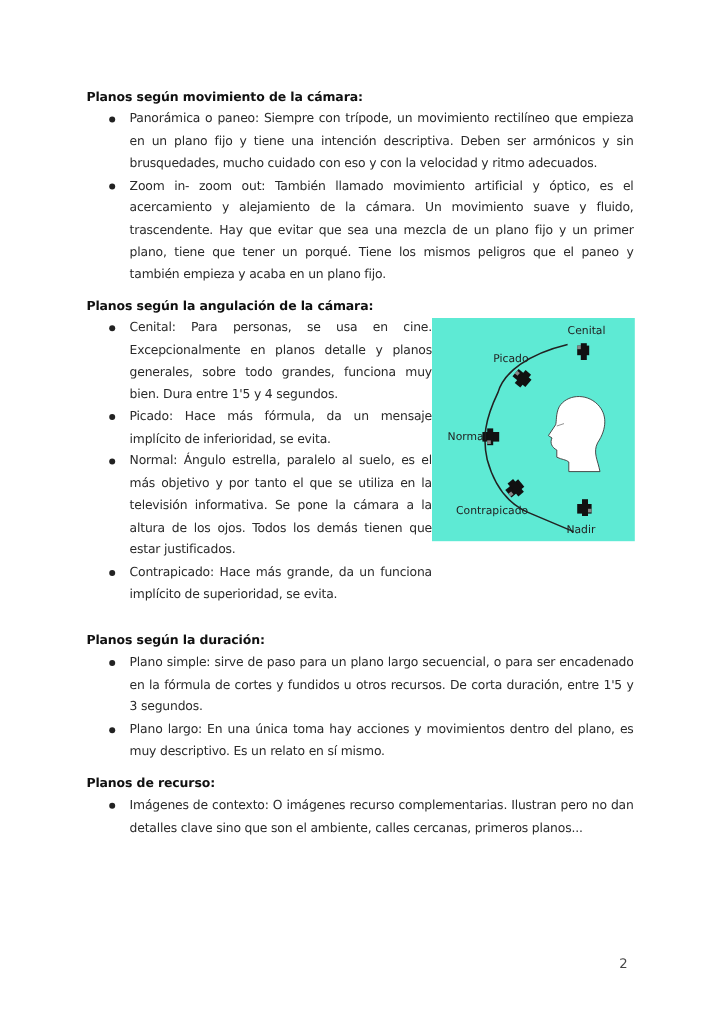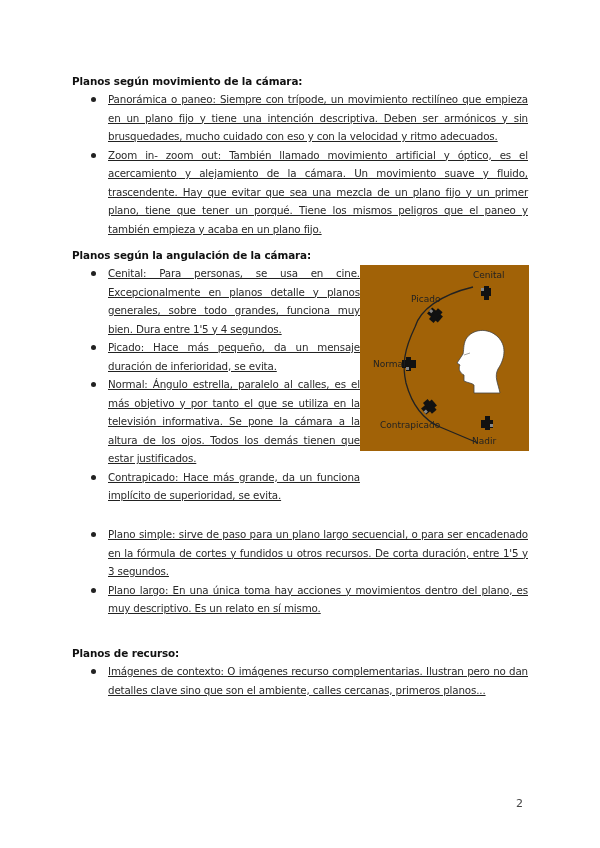--- a/index.html
+++ b/index.html
@@ -5,33 +5,33 @@
     html, body { margin: 0; padding: 0; background: #ffffff; }
     body {
       width: 600px; height: 848px; position: relative; overflow: hidden;
       font-family: "DejaVu Sans", sans-serif; color: #222;
     }
     .page { position: absolute; left: 0; top: 0; width: 600px; height: 712px; background: #fff; }
     .section { position: absolute; left: 72px; width: 456px; }
     .heading {
       font-size: 10.4px; font-weight: bold; line-height: 18px; color: #111; letter-spacing: -0.1px;
     }
-    ul { list-style: none; margin: 0; padding: 0; text-decoration: underline; }
+    ul { list-style: none; margin: 0; padding: 0; }
     li {
       position: relative; padding-left: 36px;
       font-size: 10.3px; line-height: 18.5px; text-align: justify; letter-spacing: -0.15px; color: #2a2a2a;
     }
     li::before {
       content: ""; position: absolute; left: 19px; top: 7px;
       width: 5px; height: 5px; border-radius: 50%; background: #222;
     }
     .narrow li { width: 252px; }
     .figure {
       position: absolute; left: 360px; top: 265px; width: 169px; height: 186px;
-      background: #a16207;
+      background: #5eead4;
     }
     .figure svg { width: 169px; height: 186px; display: block; }
     .fig-label { font-family: "DejaVu Sans", sans-serif; font-size: 9px; fill: #222; }
     .page-number {
       position: absolute; left: 516px; top: 797px; font-size: 11px; color: #444;
     }
   </style>
 </head>
 <body>
 
@@ -42,22 +42,22 @@
     <ul>
       <li>Panorámica o paneo: Siempre con trípode, un movimiento rectilíneo que empieza en un plano fijo y tiene una intención descriptiva. Deben ser armónicos y sin brusquedades, mucho cuidado con eso y con la velocidad y ritmo adecuados.</li>
       <li>Zoom in- zoom out: También llamado movimiento artificial y óptico, es el acercamiento y alejamiento de la cámara. Un movimiento suave y fluido, trascendente. Hay que evitar que sea una mezcla de un plano fijo y un primer plano, tiene que tener un porqué. Tiene los mismos peligros que el paneo y también empieza y acaba en un plano fijo.</li>
     </ul>
   </div>
 
   <div class="section narrow" style="top:246px;">
     <div class="heading">Planos según la angulación de la cámara:</div>
     <ul>
       <li>Cenital: Para personas, se usa en cine. Excepcionalmente en planos detalle y planos generales, sobre todo grandes, funciona muy bien. Dura entre 1'5 y 4 segundos.</li>
-      <li>Picado: Hace más pequeño, da un mensaje duración de inferioridad, se evita.</li>
-      <li>Normal: Ángulo estrella, paralelo al calles, es el más objetivo y por tanto el que se utiliza en la televisión informativa. Se pone la cámara a la altura de los ojos. Todos los demás tienen que estar justificados.</li>
+      <li>Picado: Hace más fórmula, da un mensaje implícito de inferioridad, se evita.</li>
+      <li>Normal: Ángulo estrella, paralelo al suelo, es el más objetivo y por tanto el que se utiliza en la televisión informativa. Se pone la cámara a la altura de los ojos. Todos los demás tienen que estar justificados.</li>
       <li>Contrapicado: Hace más grande, da un funciona implícito de superioridad, se evita.</li>
     </ul>
   </div>
 
   <div class="figure">
     <svg viewBox="0 0 169 186">
 
       <path d="M113,22 C80,30 60,45 55,62 C44,85 42,100 46,118 C52,140 64,155 80,162 L118,178" fill="none" stroke="#222" stroke-width="1.3"></path>
 
       <path d="M140,128 C138,118 134,112 138,104 C146,92 146,80 138,72 C128,62 112,64 106,74 C103,80 104,86 103,89 L97,98 L100,100 C98,104 100,108 104,110 L104,116 C108,118 112,118 114,120 L114,128 Z" fill="#fff" stroke="#444" stroke-width="0.8"></path>
@@ -95,20 +95,21 @@
 
       <text class="fig-label" x="113" y="13">Cenital</text>
       <text class="fig-label" x="51" y="37">Picado</text>
       <text class="fig-label" x="13" y="102">Normal</text>
       <text class="fig-label" x="20" y="163">Contrapicado</text>
       <text class="fig-label" x="112" y="179">Nadir</text>
     </svg>
   </div>
 
   <div class="section" style="top:525px;">
+    <div class="heading">Planos según la duración:</div>
     <ul>
       <li>Plano simple: sirve de paso para un plano largo secuencial, o para ser encadenado en la fórmula de cortes y fundidos u otros recursos. De corta duración, entre 1'5 y 3 segundos.</li>
       <li>Plano largo: En una única toma hay acciones y movimientos dentro del plano, es muy descriptivo. Es un relato en sí mismo.</li>
     </ul>
   </div>
 
   <div class="section" style="top:644px;">
     <div class="heading">Planos de recurso:</div>
     <ul>
       <li>Imágenes de contexto: O imágenes recurso complementarias. Ilustran pero no dan detalles clave sino que son el ambiente, calles cercanas, primeros planos...</li>

